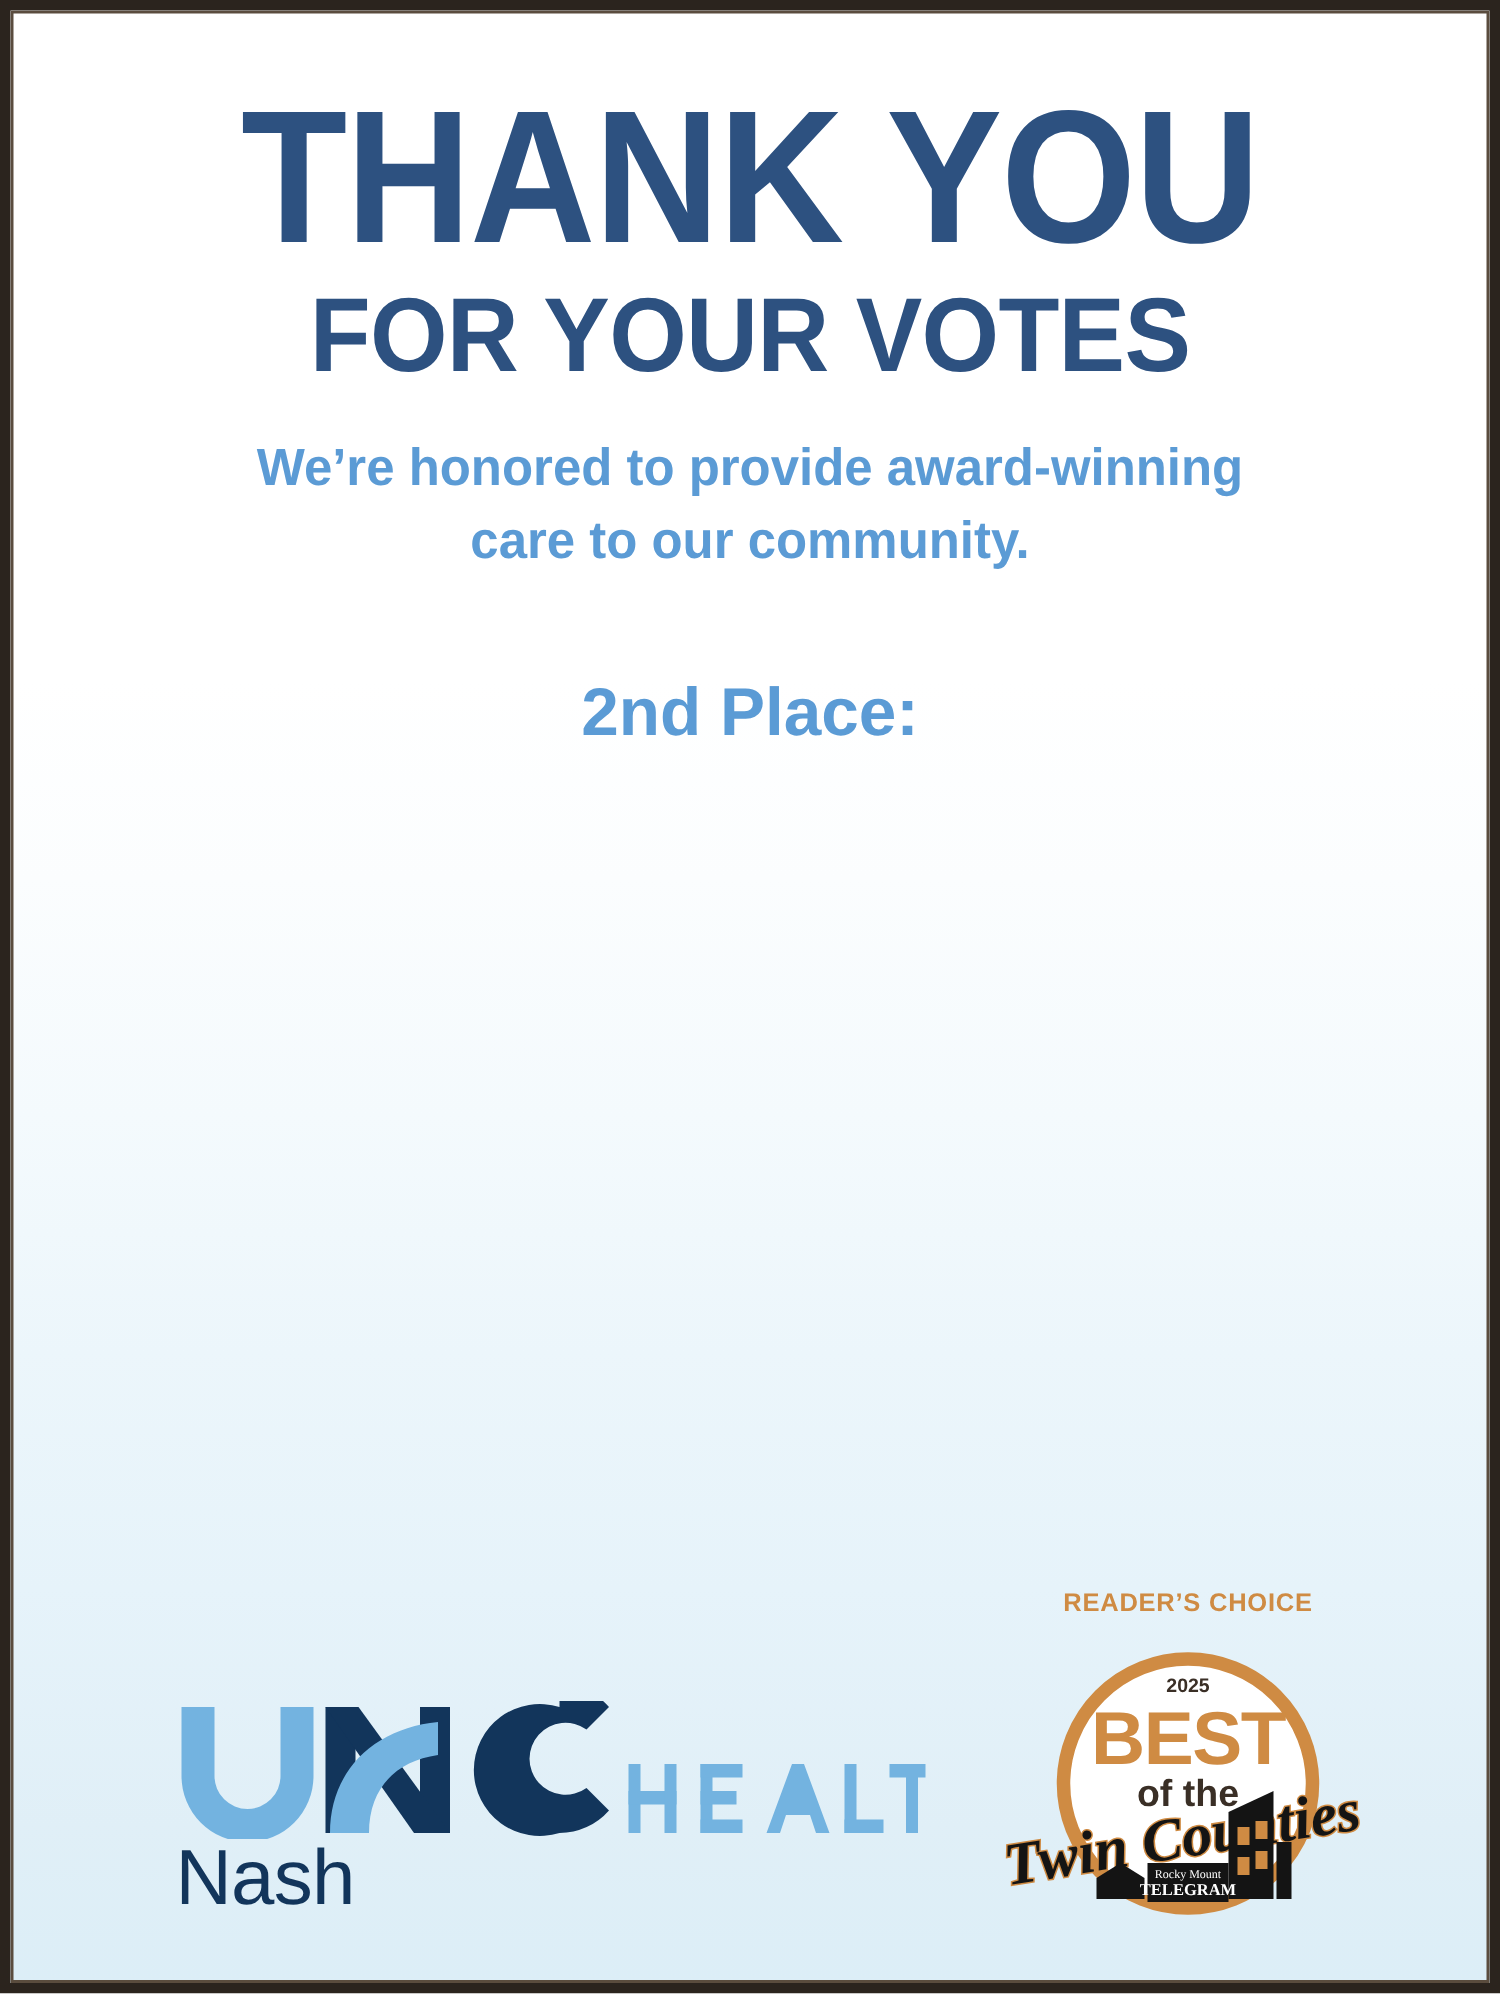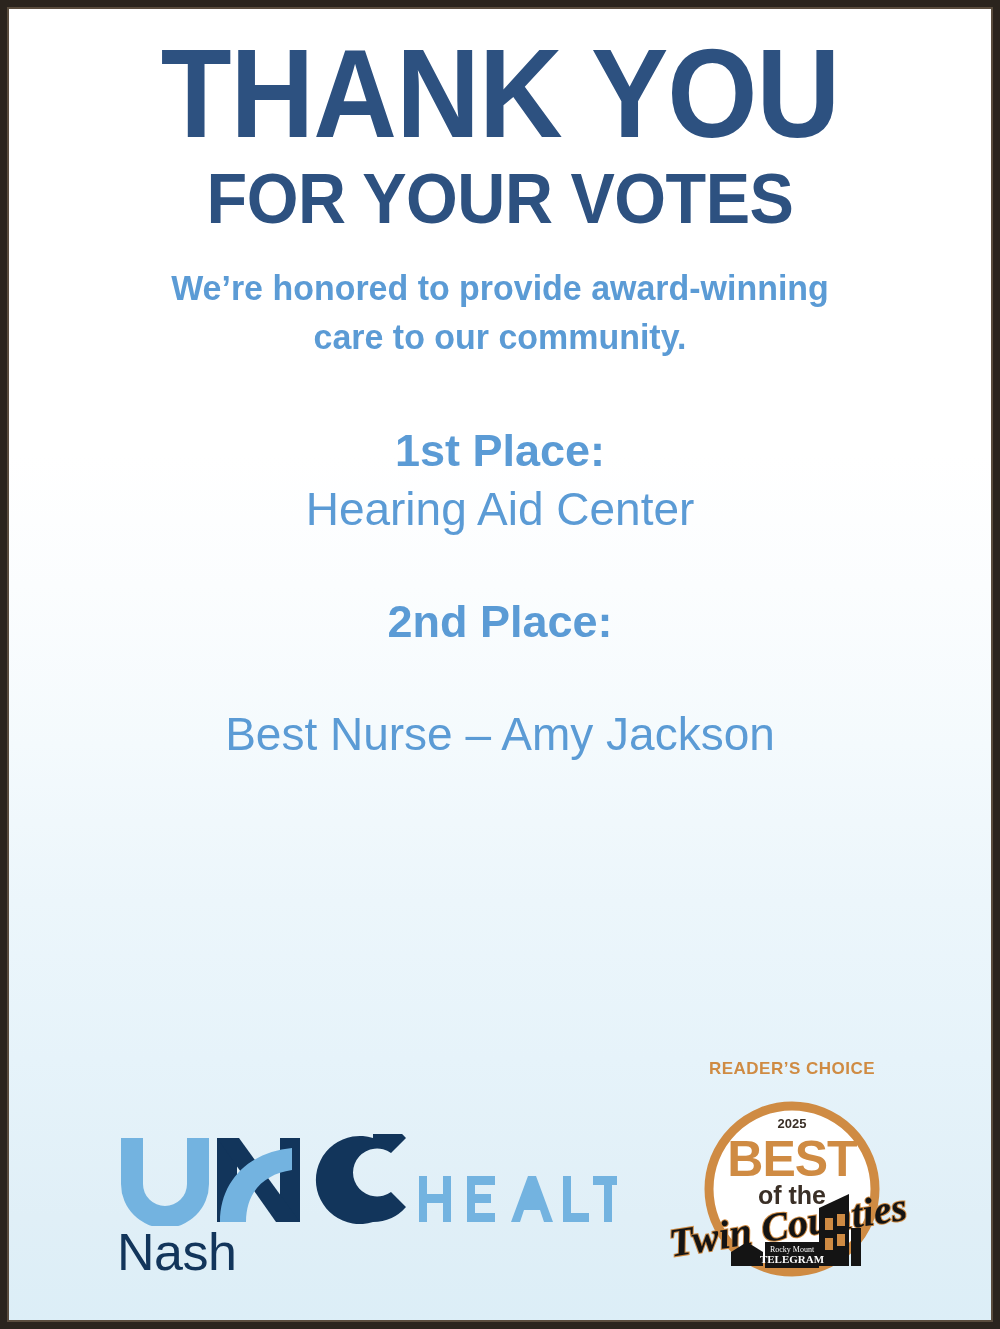--- a/index.html
+++ b/index.html
@@ -31,21 +31,21 @@
     content: "";
     position: absolute;
     inset: 0;
     border: 2px solid #5a4c3e;
     pointer-events: none;
   }
 
   
   .headline-block {
     text-align: center;
-    padding-top: 24px;
+    padding-top: 48px;
   }
 
   .headline-main {
     font-family: "Liberation Sans", sans-serif;
     font-size: 126px;
     font-weight: bold;
     color: #2d5180;
     letter-spacing: -1px;
     line-height: 1.0;
     margin: 0;
@@ -141,31 +141,26 @@
     <div class="headline-sub">FOR YOUR VOTES</div>
   </div>
 
   <div class="tagline">
     <div>We’re honored to provide award-winning</div>
     <div>care to our community.</div>
   </div>
 
   <div class="awards">
 
-    <div class="award">
-      <div class="award-place">1st Place:</div>
-      <div class="award-name">Hearing Aid Center</div>
-    </div>
 
     <div class="award">
       <div class="award-place">2nd Place:</div>
     </div>
 
     <div class="award">
-      <div class="award-name">Best Nurse – Amy Jackson</div>
     </div>
 
   </div>
 
   <div class="footer">
 
     <div>
       <svg class="unc-logo" width="500" height="92" viewBox="0 0 500 92">
 
         <path d="M4 4 h22 v46 a22 22 0 0 0 44 0 V4 h22 v46

